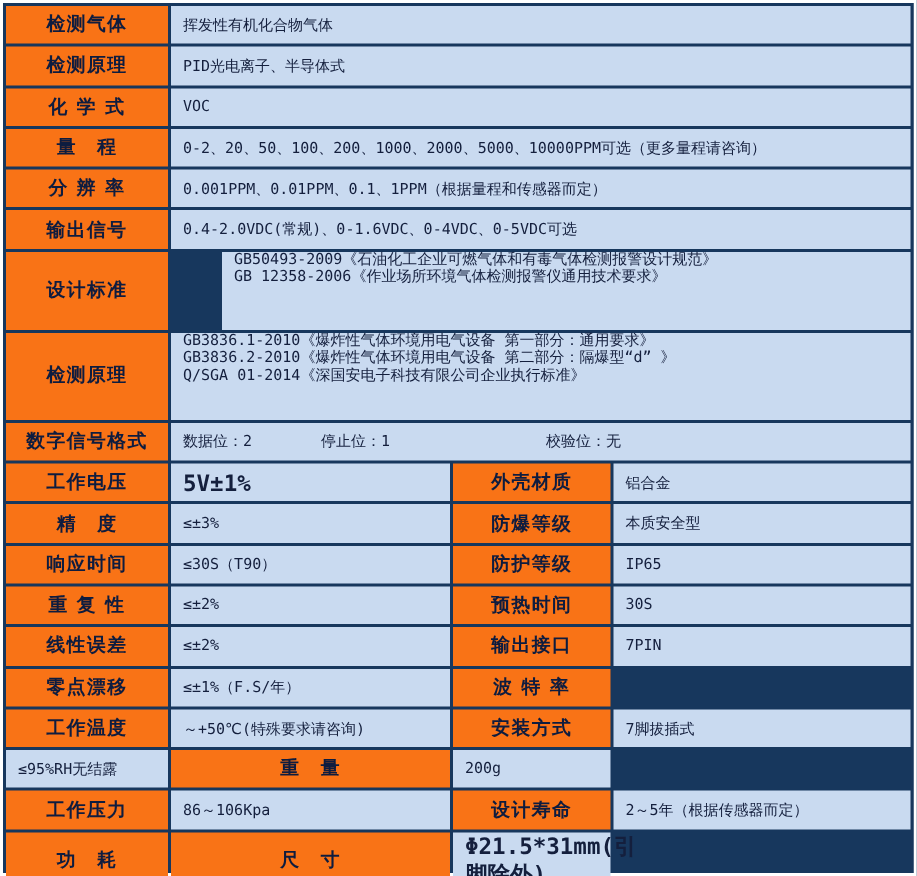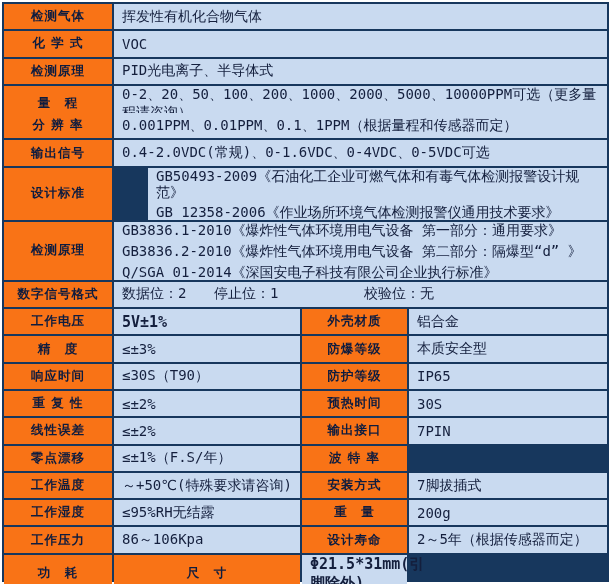--- a/index.html
+++ b/index.html
@@ -19,47 +19,47 @@
   .row.pair{grid-template-columns:108px 186px 105px 1fr;}
   .lbl{
     background:#f97316;color:#0e1c3f;
     display:flex;align-items:center;justify-content:center;
     font-weight:bold;font-size:12.5px;letter-spacing:1px;
     white-space:pre;text-align:center;
   }
   .val{
     background:#C9DAF0;color:#141f3d;
     display:flex;align-items:center;
-    padding:0 8px;font-size:14px;
+    padding:0 8px;font-size:10px;
     font-family:"DejaVu Sans Mono","DejaVu Sans",monospace;
     white-space:pre-wrap;
   }
   .val.big{font-size:15px;font-weight:bold;}
-  .val.lines{flex-direction:column;align-items:flex-start;justify-content:space-between;line-height:1.15;}
+  .val.lines{flex-direction:column;align-items:flex-start;justify-content:flex-start;line-height:1.15;}
   .val .part1{display:inline-block;width:92px;}
   .val .part2{display:inline-block;width:150px;}
 </style>
 </head>
 <body>
 
 <div class="tbl">
 
   <div class="row">
     <div class="lbl">检测气体</div>
     <div class="val">挥发性有机化合物气体</div>
   </div>
 
   <div class="row">
-    <div class="lbl">化 学 式</div>
-    <div class="val">VOC</div>
+    <div class="lbl">检测原理</div>
+    <div class="val">PID光电离子、半导体式</div>
   </div>
 
   <div class="row">
-    <div class="lbl">检测原理</div>
-    <div class="val">PID光电离子、半导体式</div>
+    <div class="lbl">化 学 式</div>
+    <div class="val">VOC</div>
   </div>
 
   <div class="row">
     <div class="lbl">量　程</div>
     <div class="val">0-2、20、50、100、200、1000、2000、5000、10000PPM可选（更多量程请咨询）</div>
   </div>
 
   <div class="row">
     <div class="lbl">分 辨 率</div>
     <div class="val">0.001PPM、0.01PPM、0.1、1PPM（根据量程和传感器而定）</div>
@@ -138,21 +138,20 @@
   </div>
 
   <div class="row pair">
     <div class="lbl">工作温度</div>
     <div class="val">～+50℃(特殊要求请咨询)</div>
     <div class="lbl">安装方式</div>
     <div class="val">7脚拔插式</div>
   </div>
 
   <div class="row pair">
-    <div class="lbl">工作湿度</div>
     <div class="val">≤95%RH无结露</div>
     <div class="lbl">重　量</div>
     <div class="val">200g</div>
   </div>
 
   <div class="row pair">
     <div class="lbl">工作压力</div>
     <div class="val">86～106Kpa</div>
     <div class="lbl">设计寿命</div>
     <div class="val">2～5年（根据传感器而定）</div>

